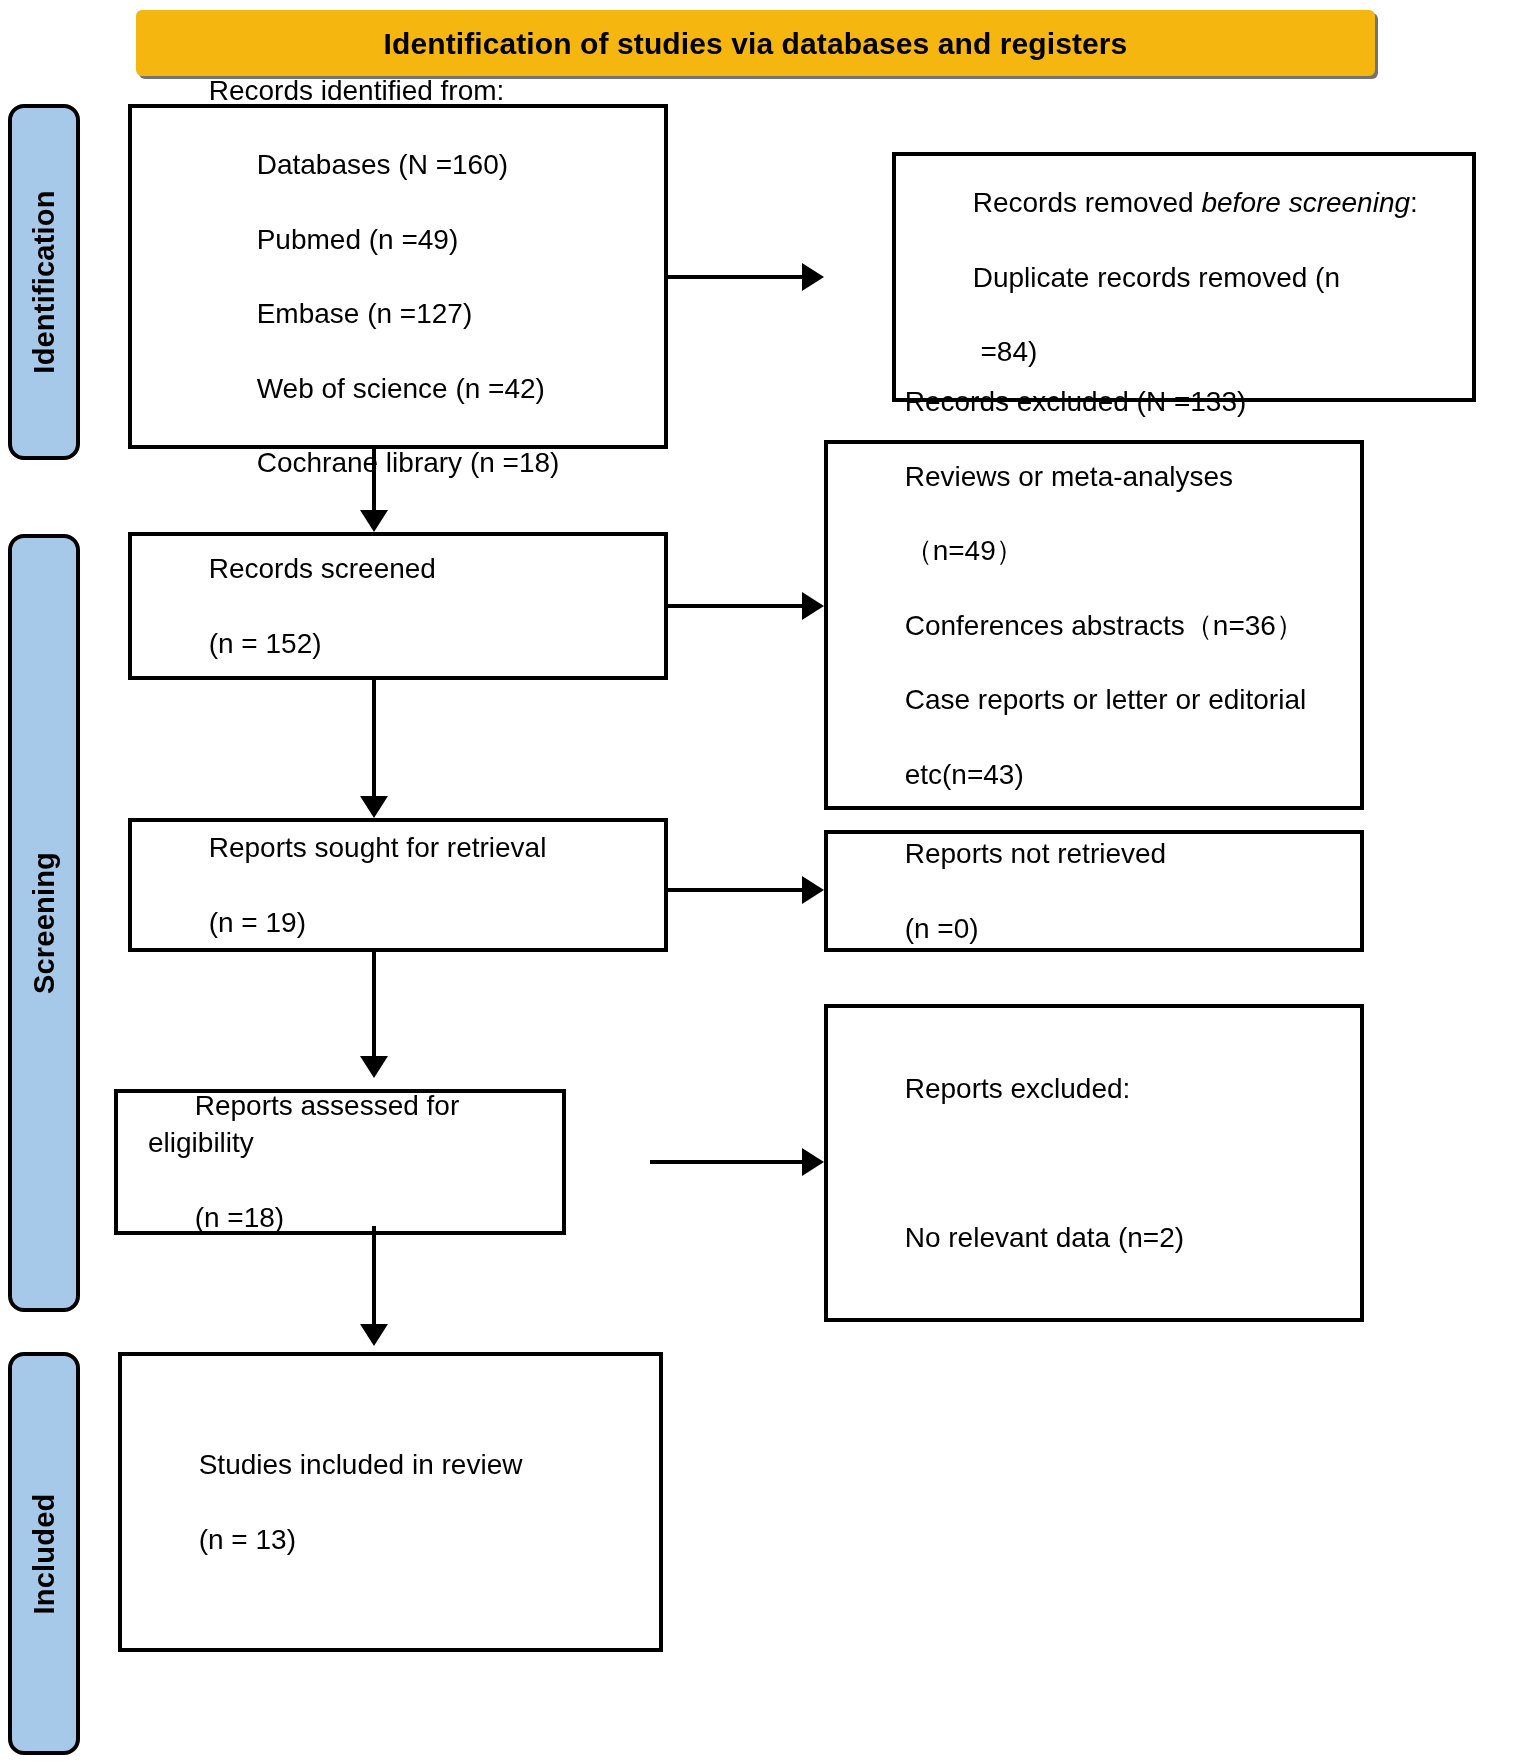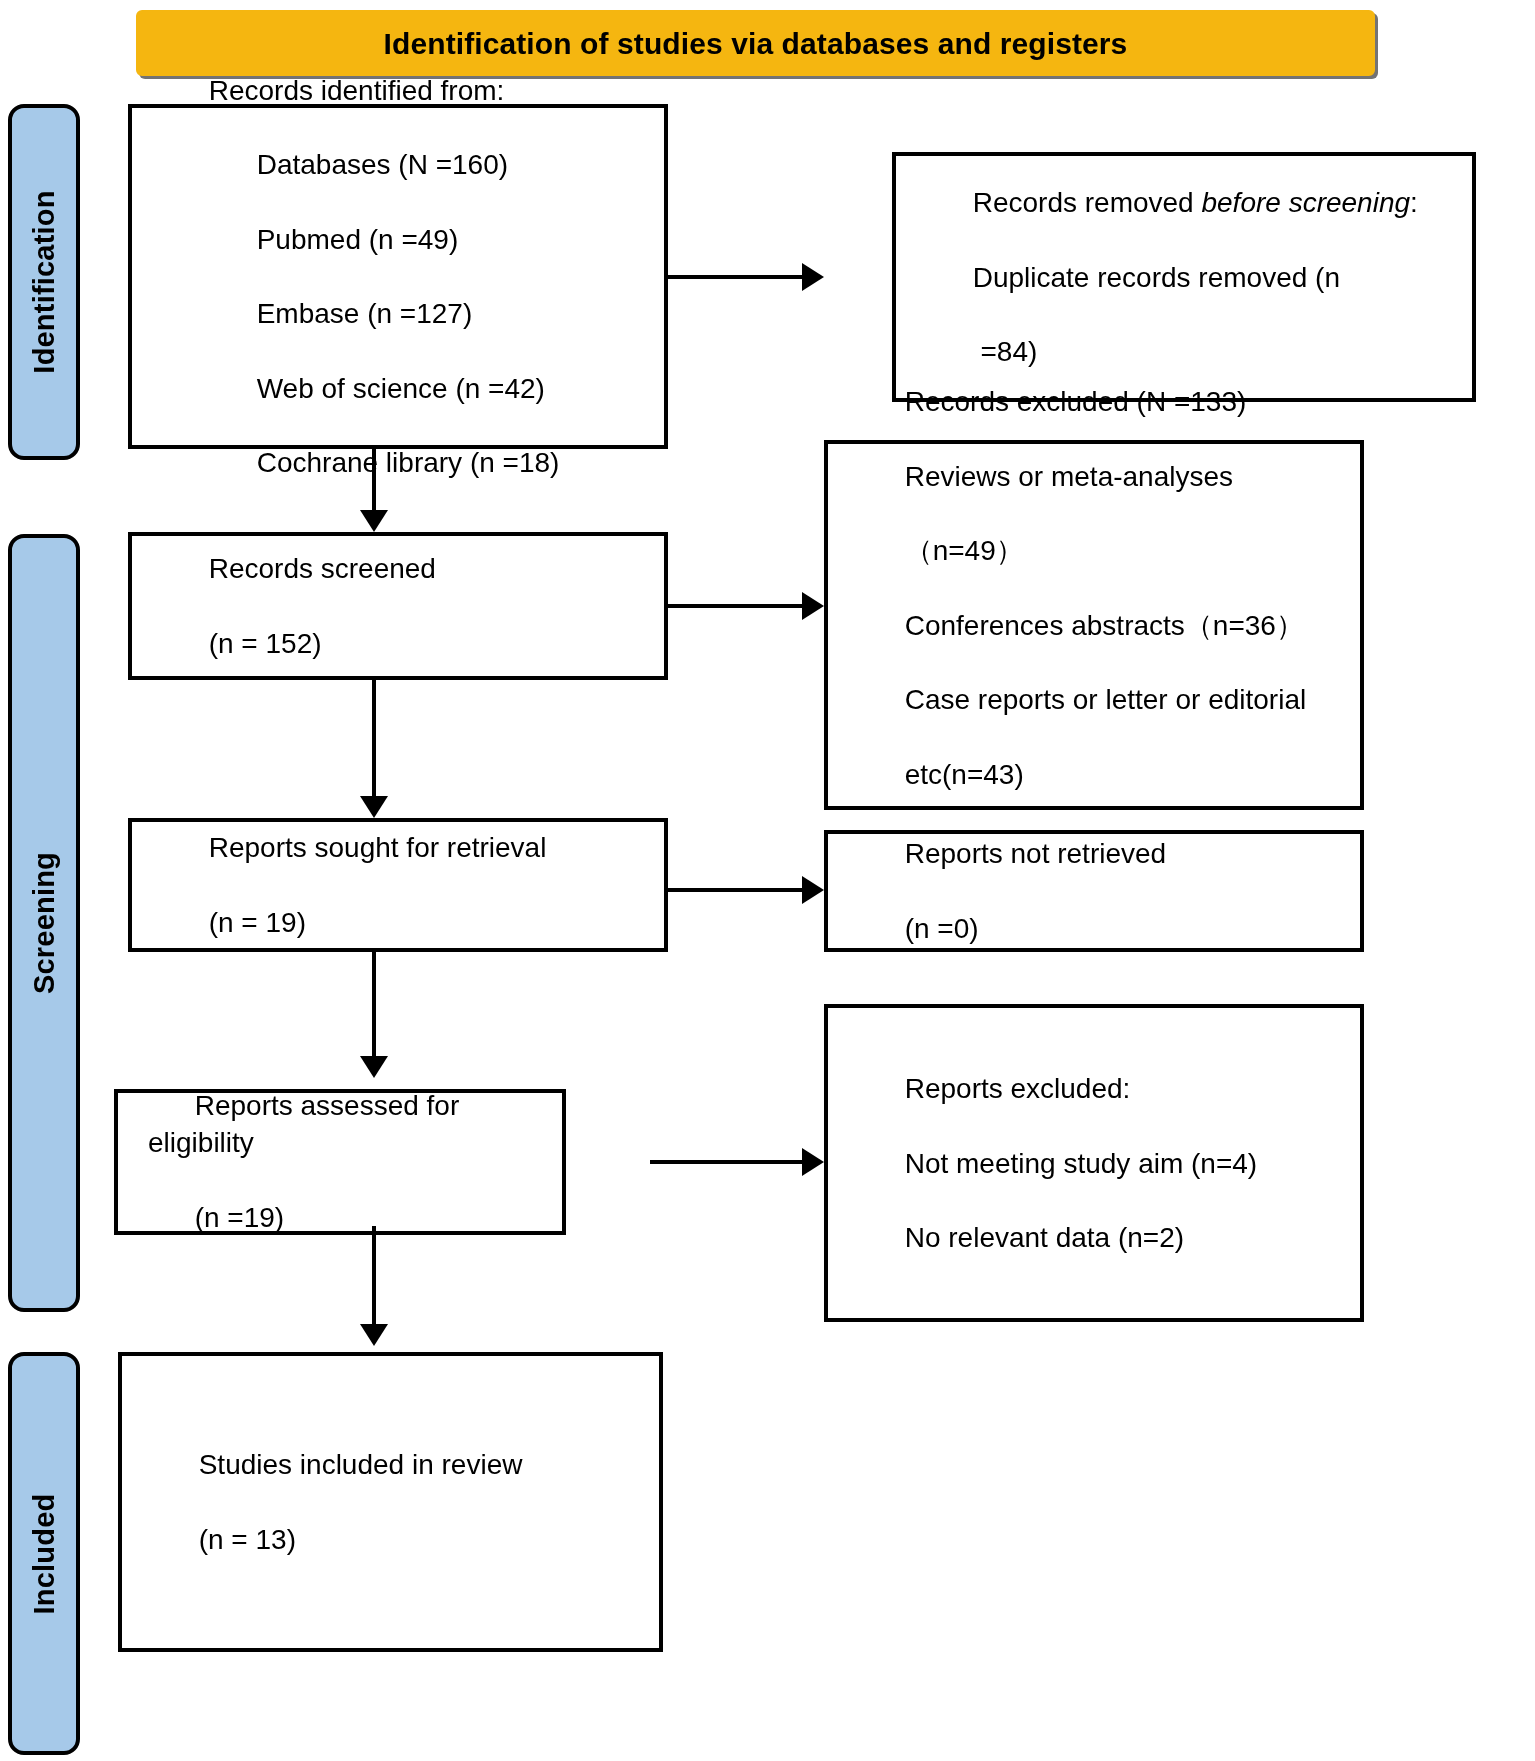--- a/index.html
+++ b/index.html
@@ -182,28 +182,28 @@
   <div class="box" id="box-notretrieved">
     <div class="box-body">
       <span>Reports not retrieved</span><br>
       <span>(n =0)</span>
     </div>
   </div>
 
   <div class="box" id="box-assessed">
     <div class="box-body">
       <span>Reports assessed for eligibility</span><br>
-      <span>(n =19)</span>
+      <span>(n =18)</span>
     </div>
   </div>
 
   <div class="box" id="box-repexcluded">
     <div class="box-body">
       <span>Reports excluded:</span><br>
-      <span>Not meeting study aim (n=4)</span><br>
+      <br>
       <span>No relevant data (n=2)</span>
     </div>
   </div>
 
   <div class="box" id="box-included">
     <div class="box-body">
       <span>Studies included in review</span><br>
       <span>(n = 13)</span>
     </div>
   </div>

